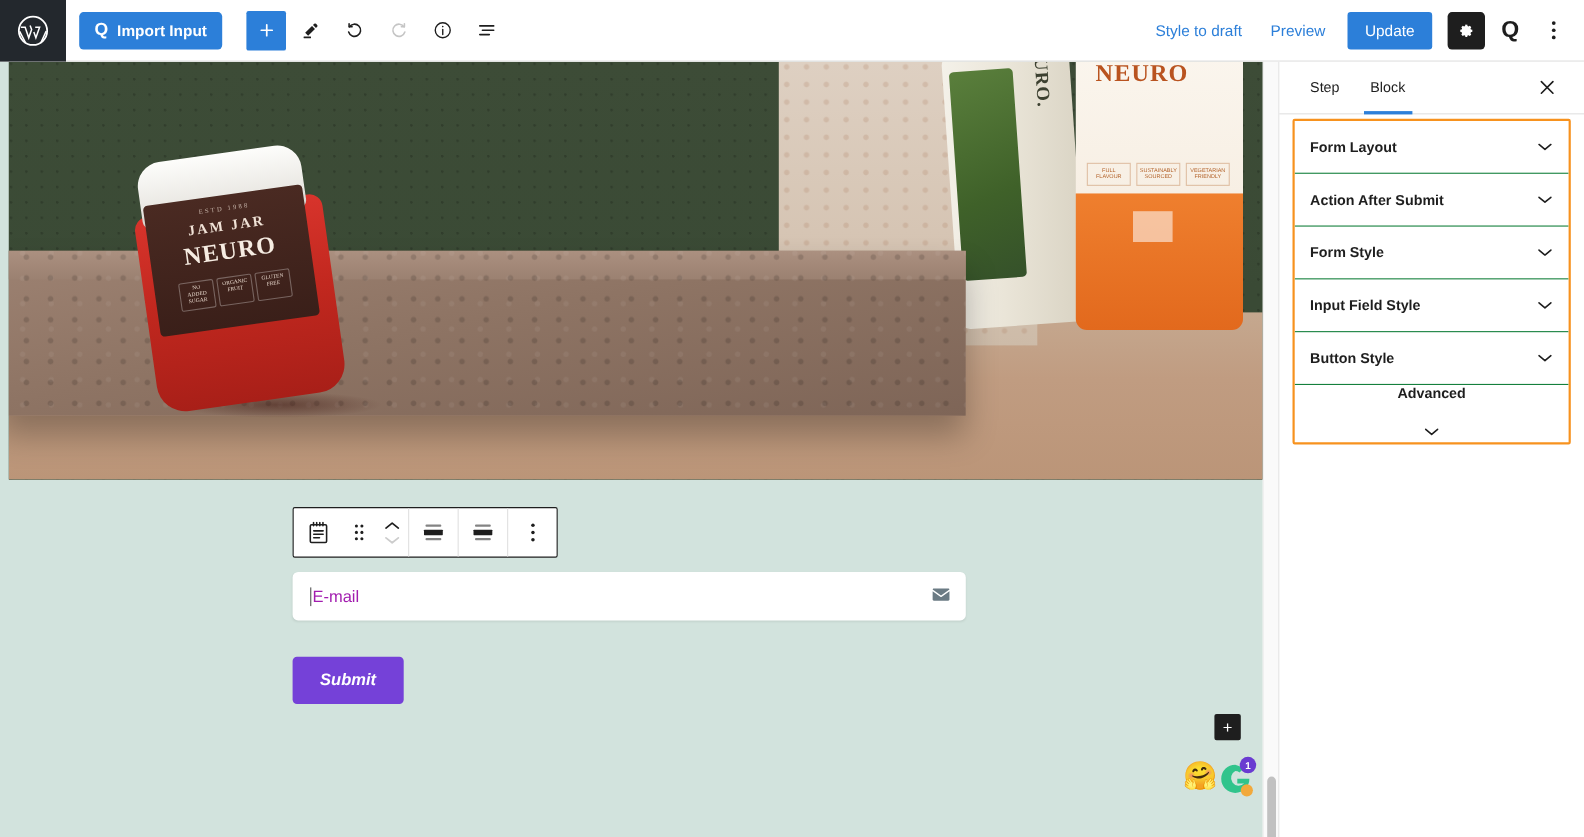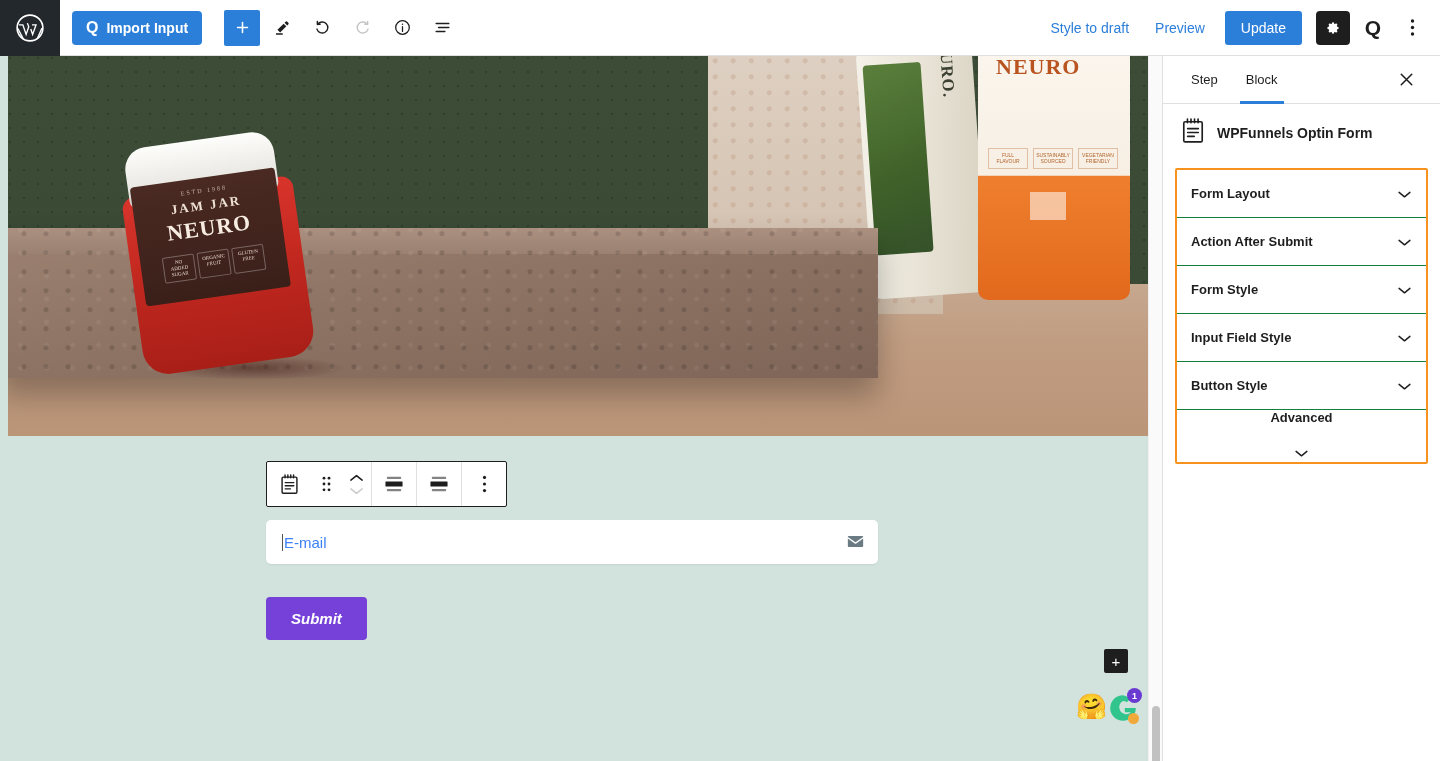--- a/index.html
+++ b/index.html
@@ -190,21 +190,21 @@
   
   .optin { position: absolute; left: 266px; top: 464px; width: 612px; }
   .email-field {
     width: 100%; height: 44px; background: #fff; border-radius: 5px;
     display: flex; align-items: center; padding: 0 14px 0 16px;
     box-shadow: 0 1px 2px rgba(0,0,0,.07);
   }
   .email-caret {
     width: 1px; height: 17px; background: #555; margin-right: 1px;
   }
-  .email-ph { color: #3b82f6; font-size: 15px; flex: 1; }
+  .email-ph { color: #a21caf; font-size: 15px; flex: 1; }
   .env-icon { color: #6b7b84; font-size: 15px; }
   .submit-btn {
     margin-top: 33px; background: #7541d8; color: #fff; border: none;
     border-radius: 4px; font-size: 15px; font-weight: bold;
     padding: 13px 25px; cursor: pointer; font-style: italic;
   }
 
   
   .add-block-btn {
     position: absolute; left: 1104px; top: 593px; width: 24px; height: 24px;
@@ -498,30 +498,20 @@
     <div class="sb-tabs">
       <button class="sb-tab">Step</button>
       <button class="sb-tab active">Block</button>
       <button class="sb-close">
         <svg width="15" height="15" viewBox="0 0 16 16" stroke="currentColor" stroke-width="1.6" stroke-linecap="round">
           <path d="M2.4 2.4l11.2 11.2M13.6 2.4L2.4 13.6"></path>
         </svg>
       </button>
     </div>
 
-    <div class="sb-blockinfo">
-      <span>
-        <svg width="24" height="26" viewBox="0 0 20 22" fill="none" stroke="#1e1e1e" stroke-width="1.4">
-          <rect x="2.2" y="3.2" width="15.6" height="17" rx="1.2"></rect>
-          <path d="M5.5 9h9M5.5 12.3h9M5.5 15.6h5.5" stroke-linecap="round"></path>
-          <path d="M5.3 1v3M8.3 1v3M11.3 1v3M14.3 1v3" stroke-linecap="round"></path>
-        </svg>
-      </span>
-      <span class="bname">WPFunnels Optin Form</span>
-    </div>
 
     <div class="panel-group">
       <div class="panel">
         <span class="panel-title">Form Layout</span>
         <span class="chev">
           <svg width="15" height="9" viewBox="0 0 16 10" fill="none" stroke="currentColor" stroke-width="1.6" stroke-linecap="round" stroke-linejoin="round">
               <path d="M2 2.6L8 7.6l6-5"></path>
             </svg>
         </span>
       </div>

